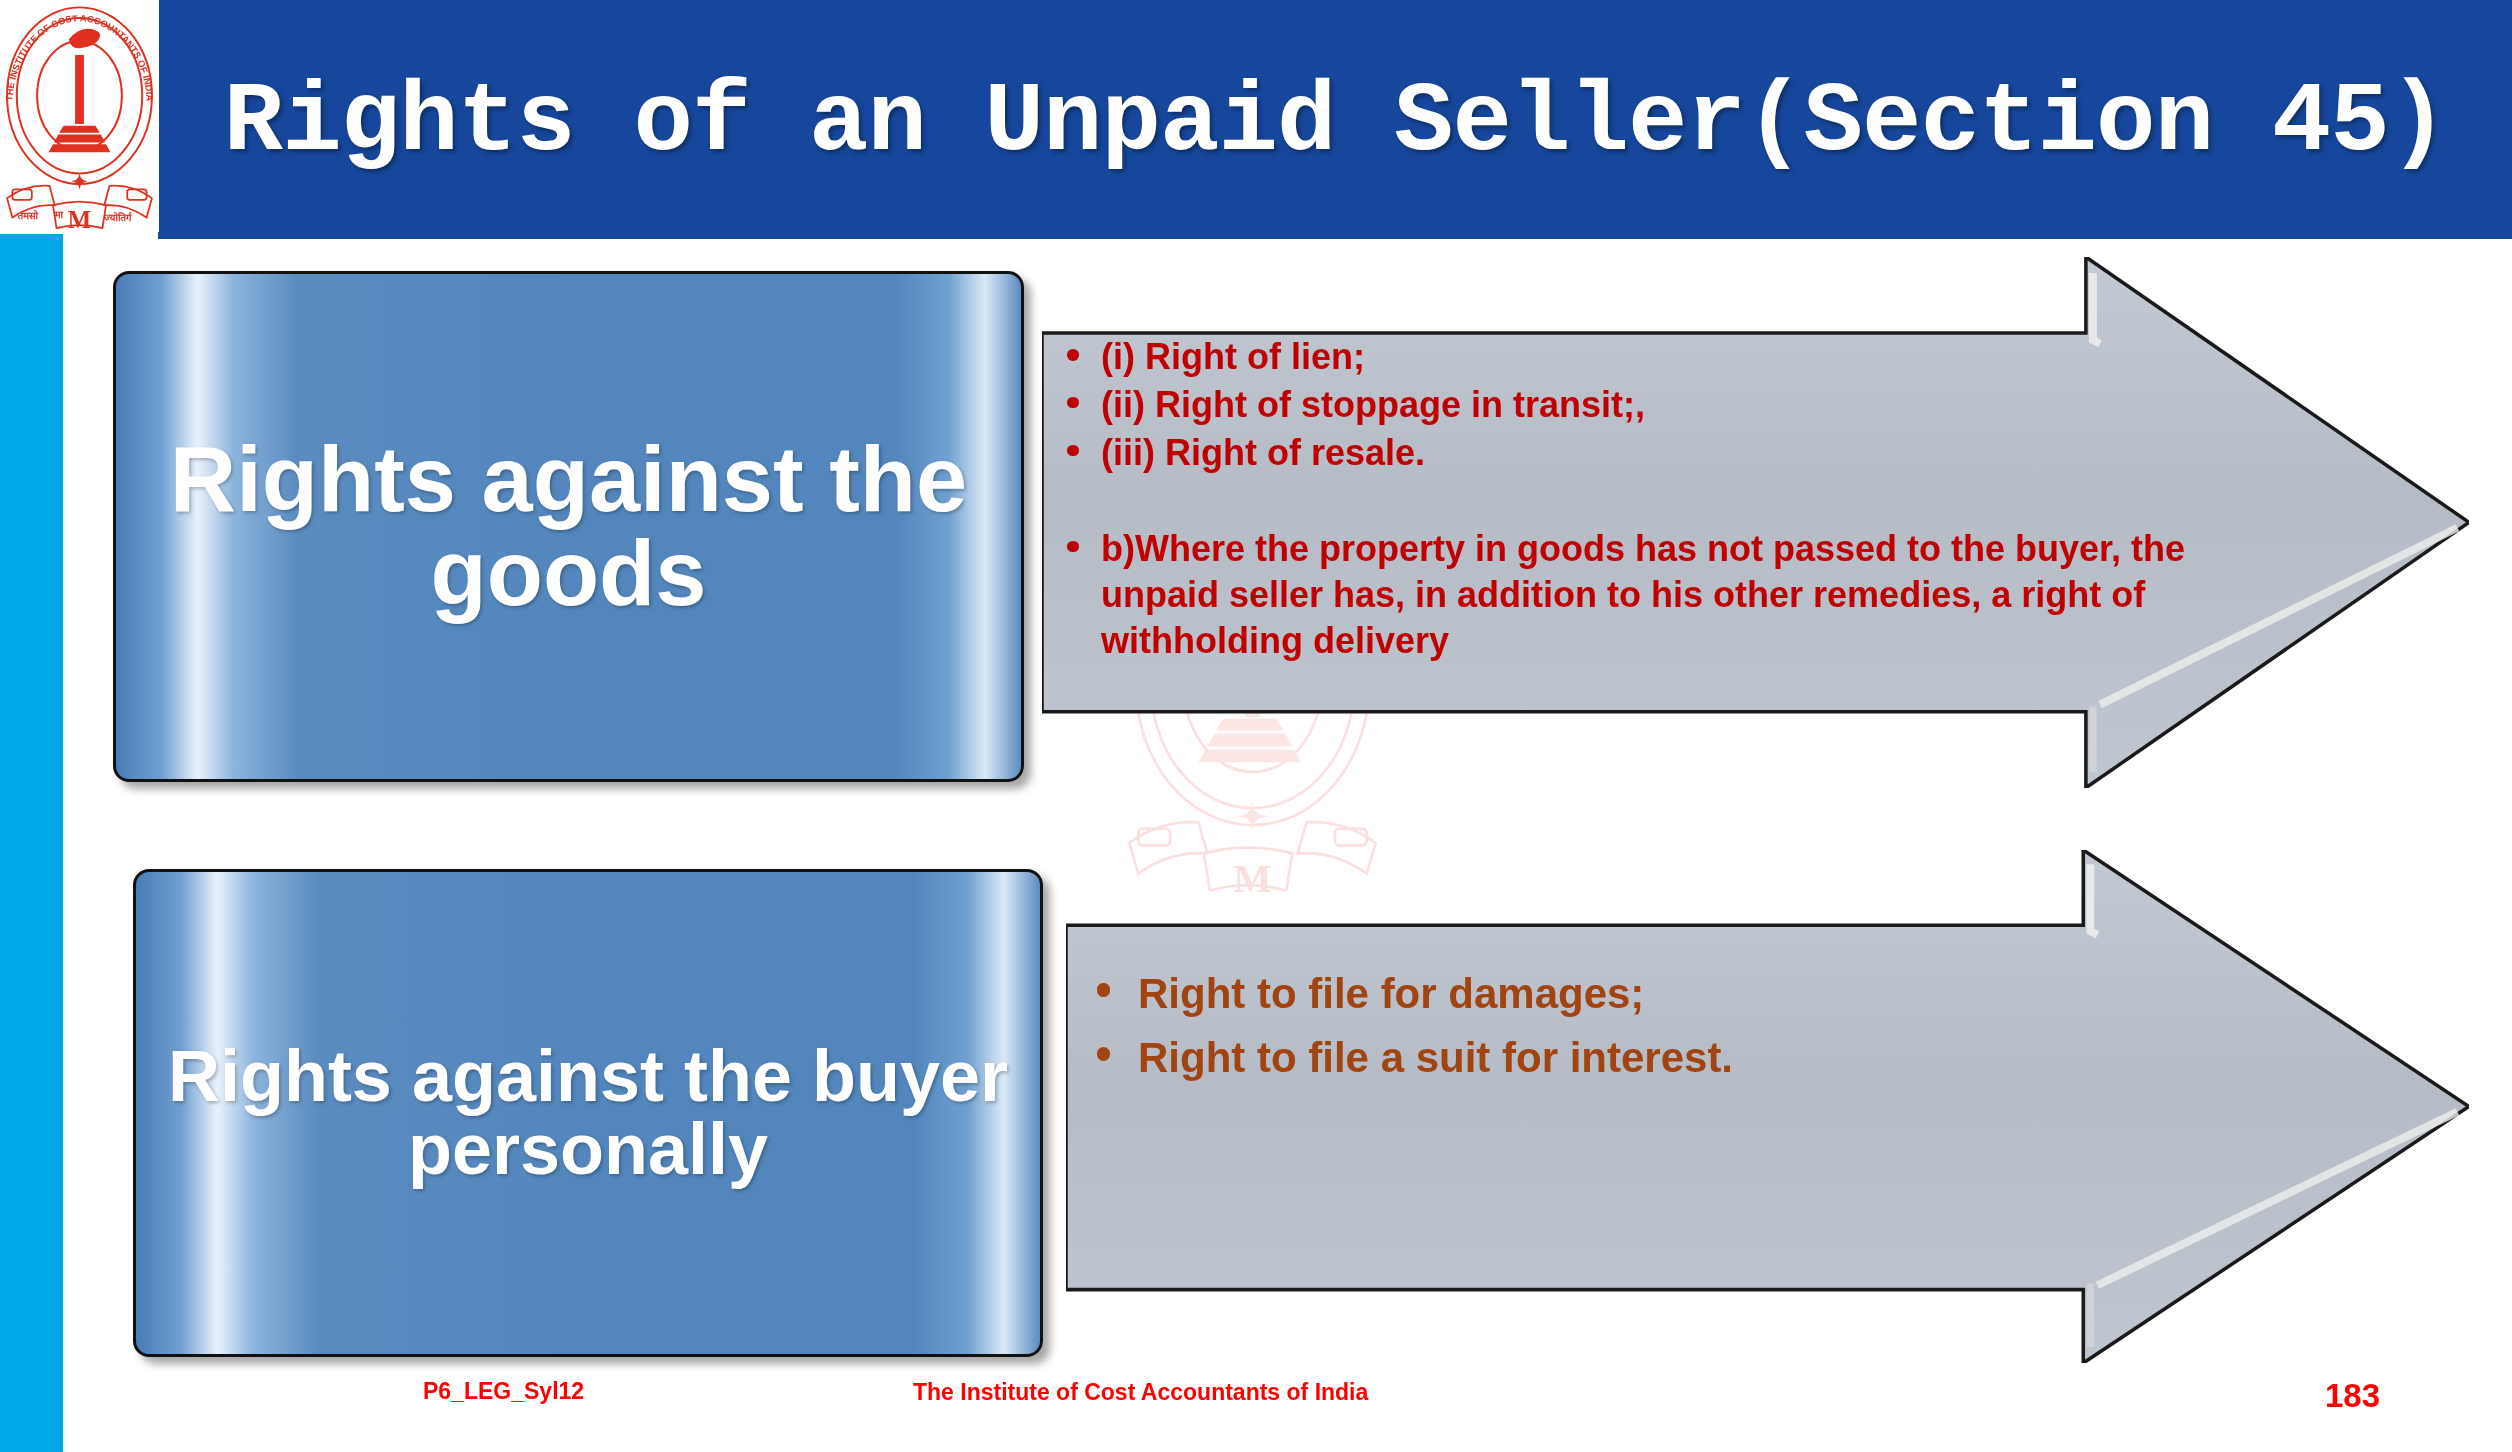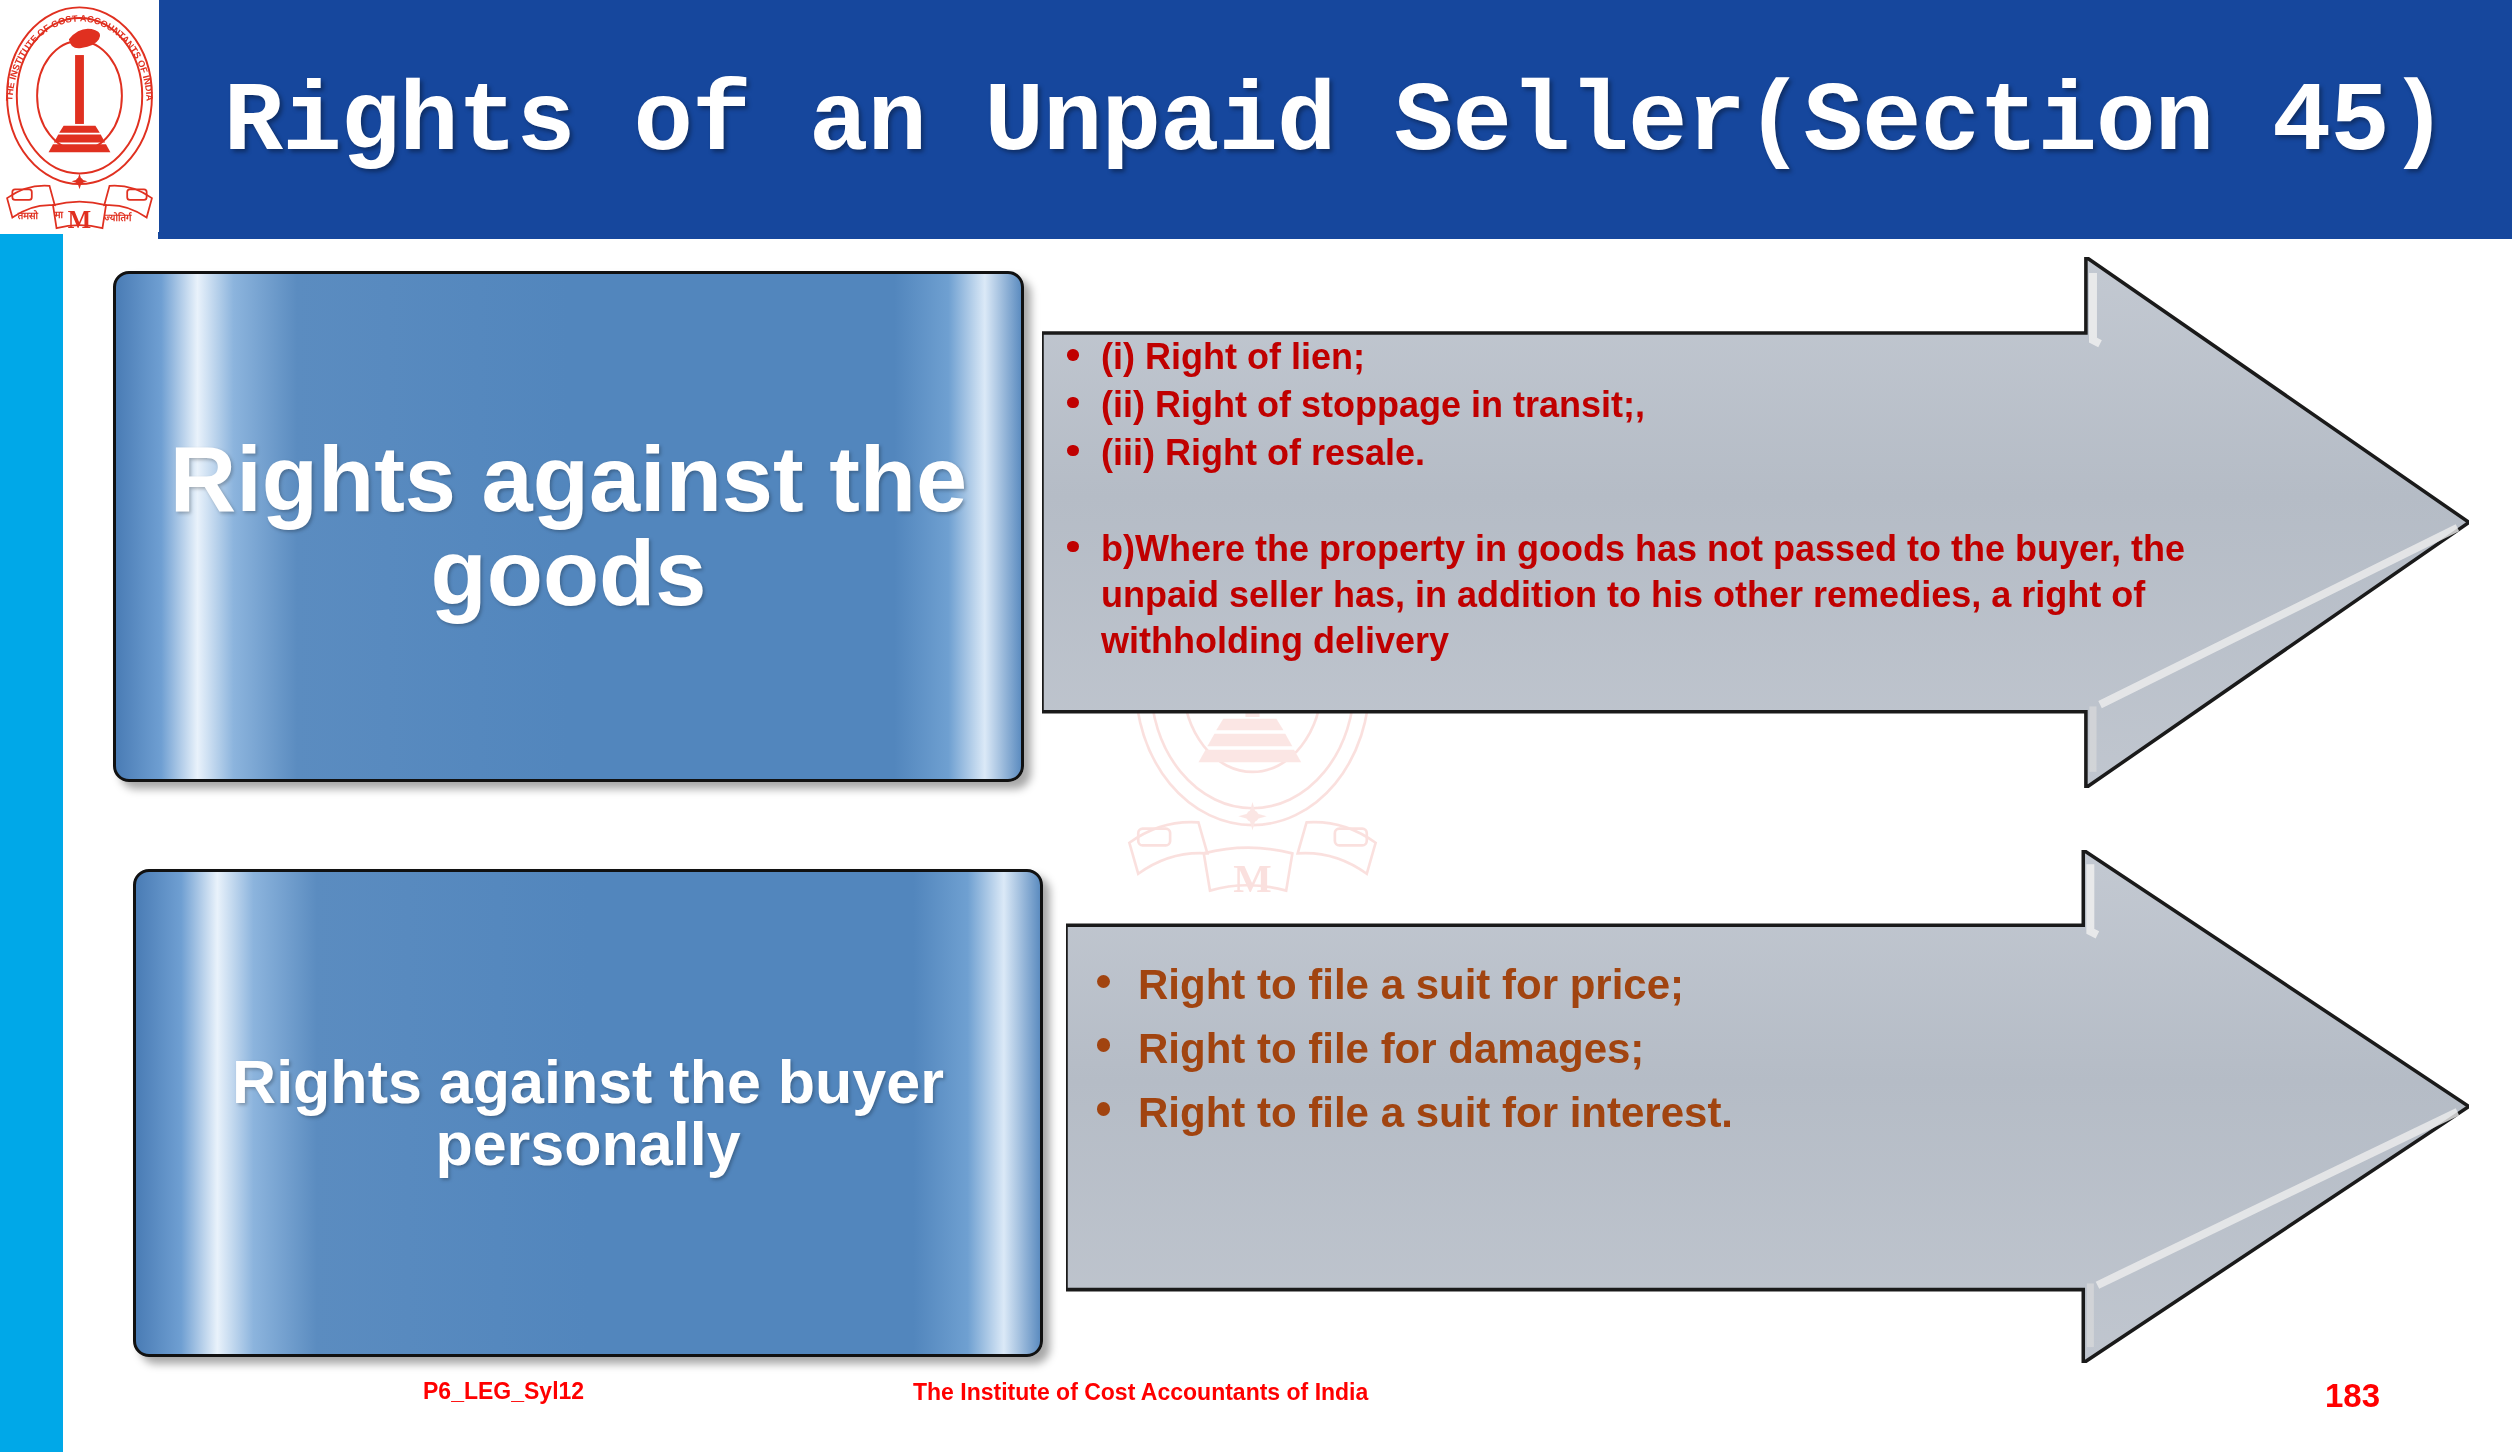--- a/index.html
+++ b/index.html
@@ -143,21 +143,21 @@
   .roundbox .label {
     color: #ffffff;
     font-weight: bold;
     text-align: center;
     line-height: 1.02;
     text-shadow: 1.8px 1.8px 3.5px rgba(0,0,0,0.25);
   }
   #box-goods { left: 113px; top: 271px; width: 911px; height: 511px; }
   #box-goods .label { font-size: 92px; }
   #box-buyer { left: 133px; top: 869px; width: 910px; height: 488px; }
-  #box-buyer .label { font-size: 61px; }
+  #box-buyer .label { font-size: 72px; }
 
   
   #footer { position: absolute; left: 0; top: 1370px; width: 2512px; height: 53px; }
   .footer-item {
     position: absolute;
     color: #ff0000;
     font-weight: bold;
     font-size: 23px;
     white-space: nowrap;
   }
@@ -303,21 +303,20 @@
       <polyline points="1158,16 1158,92 1166,96" fill="none" stroke="#eeeeee" stroke-width="9" opacity="0.85"></polyline>
       <polyline points="1573,296 1166,492" fill="none" stroke="#eeeeee" stroke-width="9" opacity="0.8"></polyline>
       <polyline points="1158,562 1158,490" fill="none" stroke="#dddddd" stroke-width="8" opacity="0.6"></polyline>
     </svg>
   </div>
 
   <div class="arrow-text" id="arrow-2-text">
     <ul class="bullets">
       <li>
         <span class="dot"></span>
-        <span>Right to file a suit for price;</span>
       </li>
       <li>
         <span class="dot"></span>
         <span>Right to file for damages;</span>
       </li>
       <li>
         <span class="dot"></span>
         <span>Right to file a suit for interest.</span>
       </li>
     </ul>

